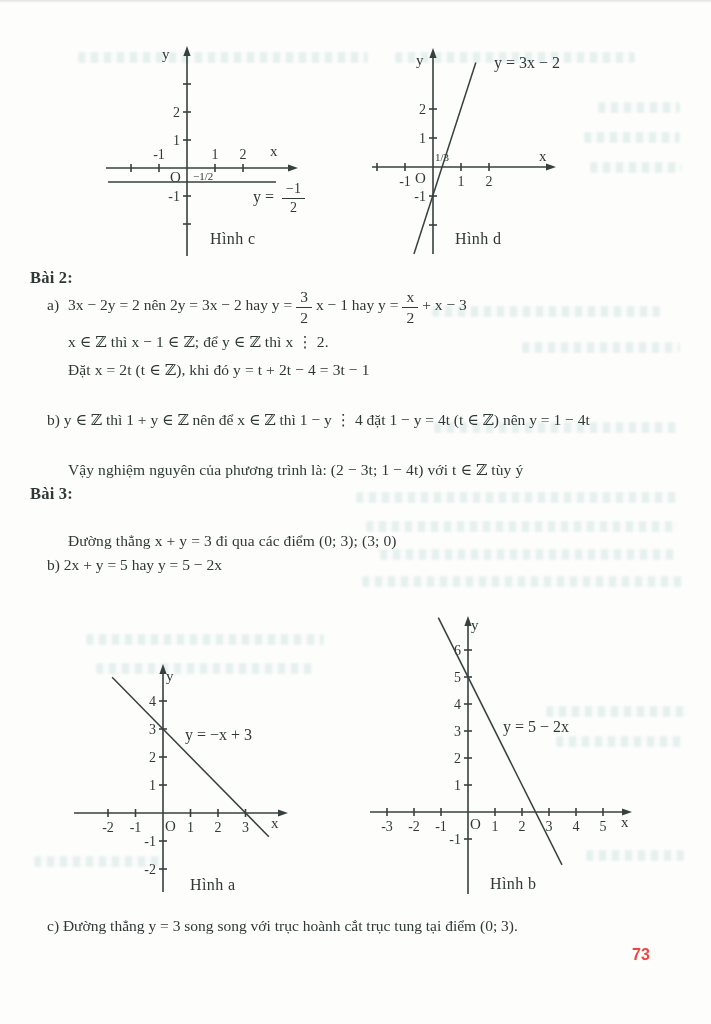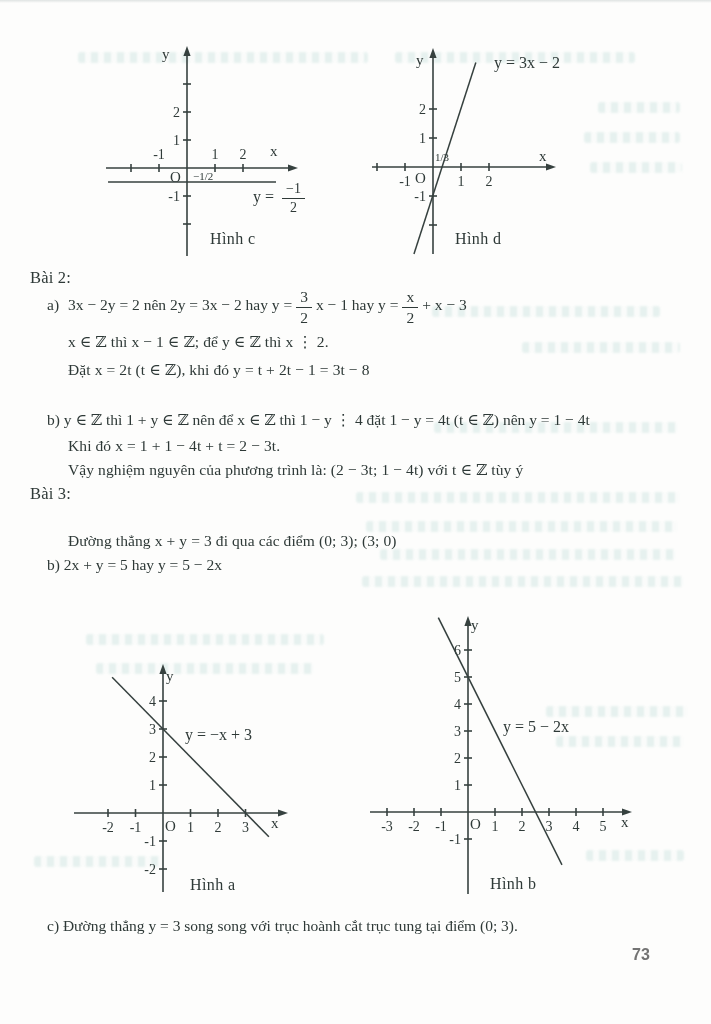--- a/index.html
+++ b/index.html
@@ -5,37 +5,37 @@
   html,body{margin:0;padding:0;background:#e8e8e8}
   .page{position:relative;width:711px;height:1024px;background:#fdfdfc;
         font-family:"Liberation Serif","DejaVu Serif",serif;color:#2e3937;overflow:hidden}
   .page::before{content:"";position:absolute;left:0;top:0;width:100%;height:3px;
         background:linear-gradient(#dfe3e2,rgba(255,255,255,0));pointer-events:none}
   
   .ghost{position:absolute;height:11px;opacity:.55;border-radius:3px;filter:blur(1.2px);
         background:repeating-linear-gradient(90deg,rgba(125,186,178,.32) 0 7px,rgba(125,186,178,.04) 7px 13px)}
   
   .tline{position:absolute;white-space:nowrap;font-size:15.5px;line-height:1.25}
-  .heading{font-weight:normal;font-size:16.5px;letter-spacing:.2px}
+  .heading{font-weight:bold;font-size:16.5px;letter-spacing:.2px}
   .marker{margin-right:9px}
   .indent2{letter-spacing:.1px}
   
   .frac{display:inline-block;vertical-align:middle;text-align:center;line-height:1;margin:0 4px}
   .frac .fn{display:block;border-bottom:1.3px solid currentColor;padding:1px 4px 2px}
   .frac .fd{display:block;padding-top:2px}
   
   .fig{position:absolute}
   .fig .ov{position:absolute;white-space:nowrap}
   .flabel{font-size:15px}
   .fnote{font-size:11px}
   .feq{font-size:16px}
   .fcap{font-size:16px;letter-spacing:.4px}
   svg.graph{position:absolute;left:0;top:0;overflow:visible}
   svg.graph text{font:14px "Liberation Serif","DejaVu Serif",serif;fill:#2f3a38}
-  .pagenum{position:absolute;font:bold 16px "Liberation Sans","DejaVu Sans",sans-serif;color:#737373}
+  .pagenum{position:absolute;font:bold 16px "Liberation Sans","DejaVu Sans",sans-serif;color:#ef4444}
 </style>
 </head>
 <body>
 
 <div class="page">
 
   <i class="ghost" style="left:78px;top:52px;width:290px"></i>
   <i class="ghost" style="left:395px;top:52px;width:240px"></i>
   <i class="ghost" style="left:598px;top:102px;width:82px"></i>
   <i class="ghost" style="left:584px;top:132px;width:96px"></i>
@@ -118,23 +118,22 @@
     <div class="ov fcap" style="left:83px;top:188px">Hình d</div>
   </div>
 
   <div class="tline heading" style="left:30px;top:268px">Bài 2:</div>
 
   <div class="tline" style="left:47px;top:288px">
     <span class="marker">a)</span><span>3x − 2y = 2 nên 2y = 3x − 2 hay y =</span><span class="frac"><span class="fn">3</span><span class="fd">2</span></span><span>x − 1 hay y =</span><span class="frac"><span class="fn">x</span><span class="fd">2</span></span><span>+ x − 3</span>
   </div>
 
   <div class="tline indent2" style="left:68px;top:332px">x ∈ ℤ thì x − 1 ∈ ℤ; để y ∈ ℤ thì x ⋮ 2.</div>
-  <div class="tline indent2" style="left:68px;top:360px">Đặt x = 2t (t ∈ ℤ), khi đó y = t + 2t − 1 = 3t − 8</div>
+  <div class="tline indent2" style="left:68px;top:360px">Đặt x = 2t (t ∈ ℤ), khi đó y = t + 2t − 4 = 3t − 1</div>
   <div class="tline" style="left:47px;top:410px">b) y ∈ ℤ thì 1 + y ∈ ℤ nên để x ∈ ℤ thì 1 − y ⋮ 4 đặt 1 − y = 4t (t ∈ ℤ) nên y = 1 − 4t</div>
-  <div class="tline indent2" style="left:68px;top:436px">Khi đó x = 1 + 1 − 4t + t = 2 − 3t.</div>
   <div class="tline indent2" style="left:68px;top:460px">Vậy nghiệm nguyên của phương trình là: (2 − 3t; 1 − 4t) với t ∈ ℤ tùy ý</div>
 
   <div class="tline heading" style="left:30px;top:484px">Bài 3:</div>
   <div class="tline indent2" style="left:68px;top:531px">Đường thẳng x + y = 3 đi qua các điểm (0; 3); (3; 0)</div>
   <div class="tline" style="left:47px;top:555px">b) 2x + y = 5 hay y = 5 − 2x</div>
 
   <div class="fig" style="left:72px;top:652px;width:240px;height:250px">
     <svg class="graph" width="240" height="250">
         <line stroke="#36413f" stroke-width="1.6" x1="2" y1="161" x2="208" y2="161"></line>
         <line stroke="#36413f" stroke-width="1.6" x1="91" y1="20" x2="91" y2="240"></line>

